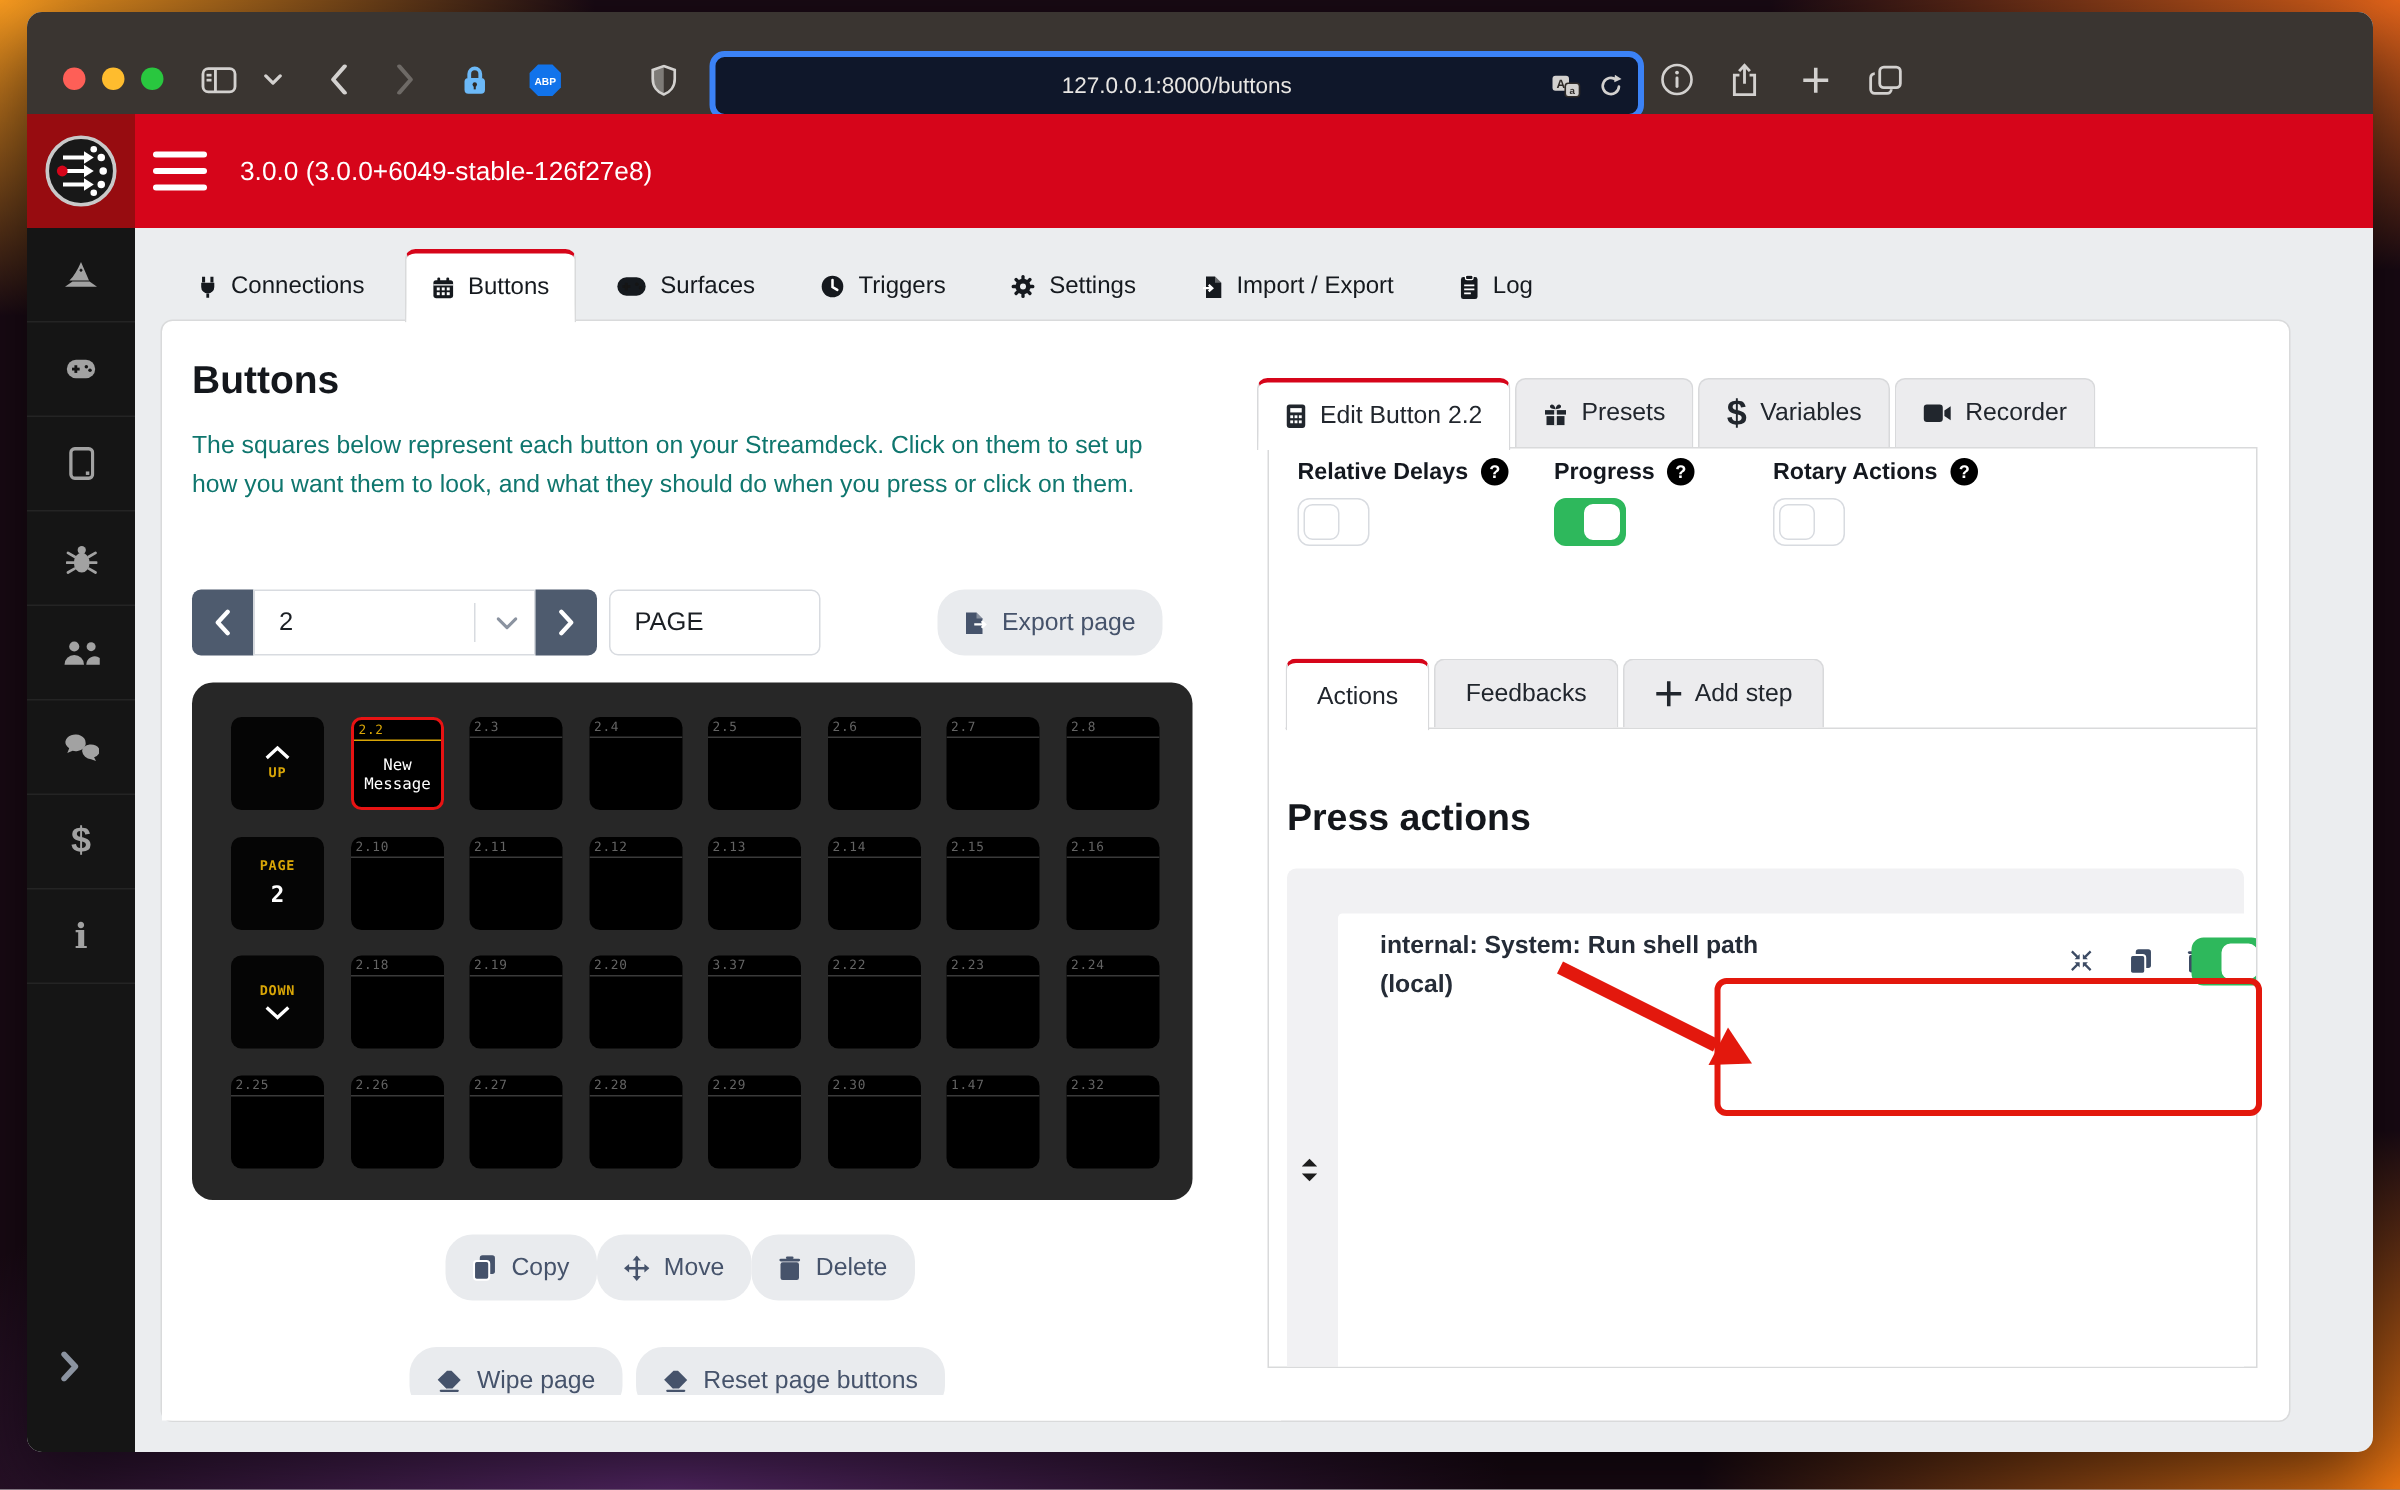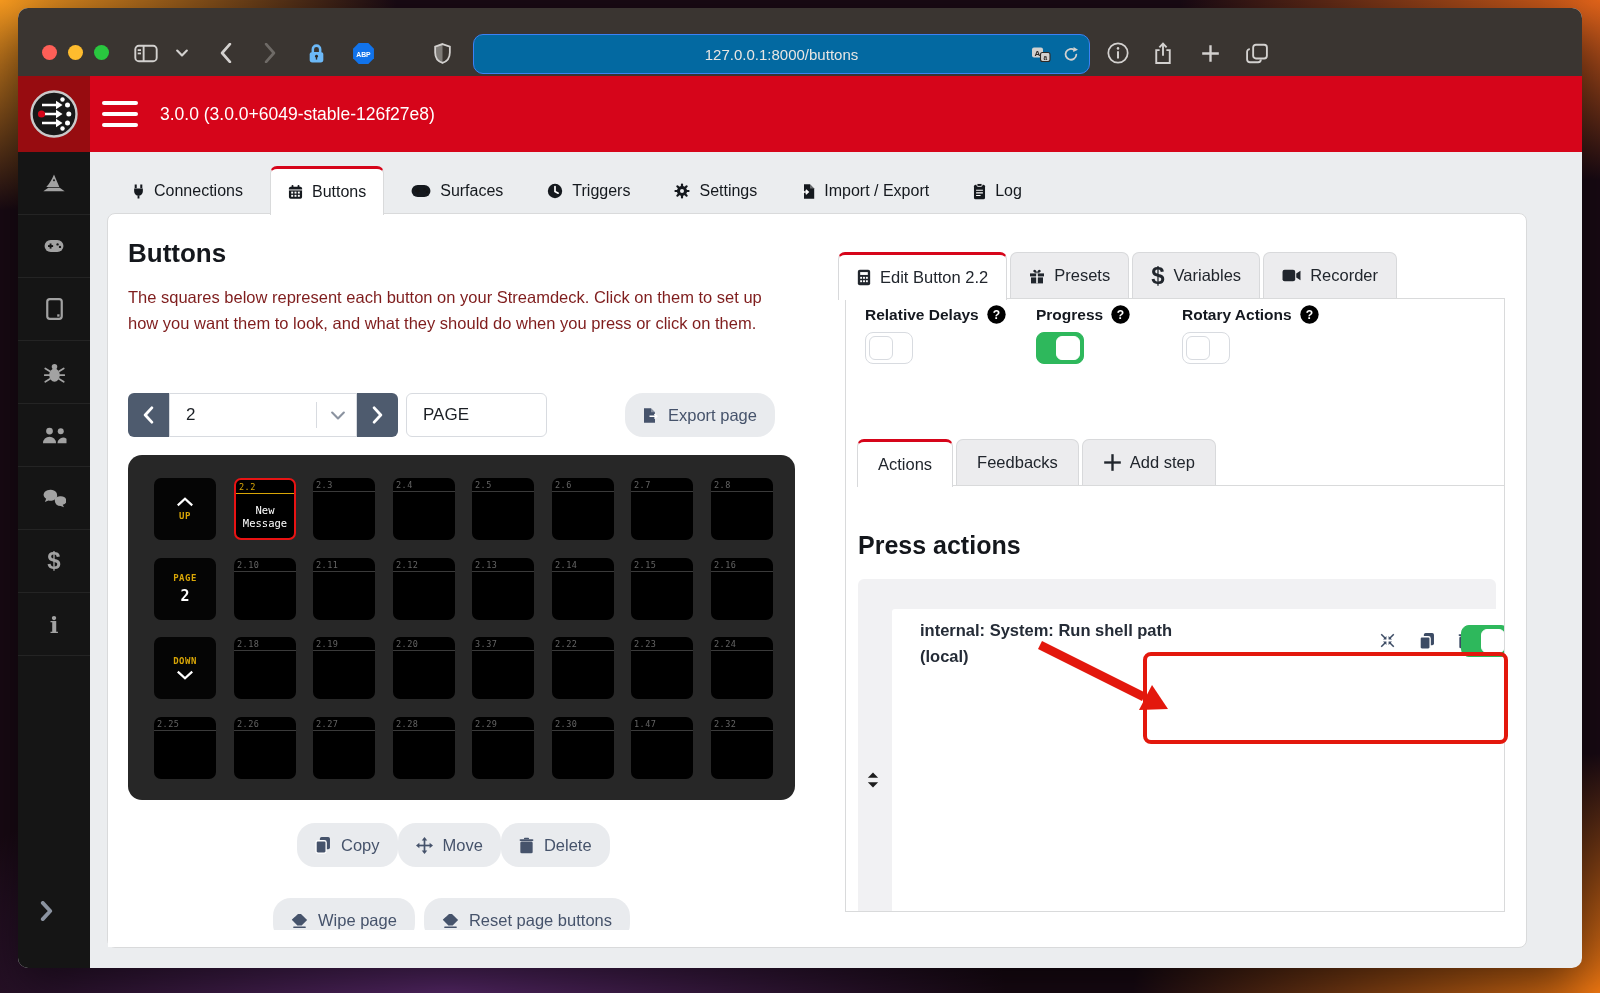--- a/index.html
+++ b/index.html
@@ -18,42 +18,42 @@
     border-radius:10px;overflow:hidden;background:#ebedef;
     box-shadow:0 18px 50px rgba(0,0,0,.55);
   }
   
   #chrome{position:absolute;left:0;top:0;width:1564px;height:68px;background:#3a3531;}
   .tl{position:absolute;top:37px;width:15px;height:15px;border-radius:50%;}
   .cicon{position:absolute;top:33px;height:24px;display:flex;align-items:center;justify-content:center;color:#d3d1cf;}
   .cicon.dim{color:#6e6a66;}
   #addr{
     position:absolute;left:455px;top:26px;width:615px;height:38px;border-radius:10px;
-    background:#0369a1;border:1px solid #3b82f6;display:flex;align-items:center;justify-content:center;
+    background:#0f172a;border:4px solid #3b82f6;display:flex;align-items:center;justify-content:center;
     color:#e8e6e3;font-size:15px;
   }
   #addr .bar-icons{position:absolute;right:10px;top:0;height:100%;display:flex;align-items:center;gap:12px;color:#d3d1cf;}
   
   #redbar{position:absolute;left:0;top:68px;width:1564px;height:76px;background:#d6051a;}
   #logo-cell{position:absolute;left:0;top:0;width:72px;height:76px;background:#970c10;display:flex;align-items:center;justify-content:center;}
   #hamburger{position:absolute;left:84px;top:25px;width:36px;height:26px;display:flex;flex-direction:column;justify-content:space-between;cursor:pointer;}
   #hamburger span{display:block;height:4px;border-radius:2px;background:#fff;}
   #version{position:absolute;left:142px;top:0;height:76px;display:flex;align-items:center;color:#fff;font-size:17.5px;}
   
   #side{position:absolute;left:0;top:144px;width:72px;height:816px;background:#151515;}
   .side-item{width:72px;height:62px;display:flex;align-items:center;justify-content:center;color:#a2a2a2;border-bottom:1px solid #242424;cursor:pointer;}
   #side-expand{position:absolute;left:22px;top:893px;color:#8b93a0;cursor:pointer;}
   
   #maintabs{position:absolute;left:97px;top:158px;height:47px;display:flex;gap:10px;z-index:3;}
   .mtab{display:flex;align-items:center;gap:9px;padding:0 17px;font-size:16px;color:#15191e;border-top:3px solid transparent;cursor:pointer;}
   .mtab.active{background:#fff;border:1px solid #d9dadb;border-bottom:none;border-top:3px solid #d6051a;border-radius:7px 7px 0 0;height:46px;}
   
   #card{position:absolute;left:89px;top:205px;width:1420px;height:735px;background:#fff;border:1px solid #d9dadb;border-radius:8px;box-sizing:border-box;}
   #sec-title{position:absolute;left:110px;top:230px;font-size:26px;font-weight:700;color:#14171c;z-index:2;}
-  #sec-desc{position:absolute;left:110px;top:276px;width:655px;font-size:16.5px;line-height:1.6;color:#7f1d1d;z-index:2;}
+  #sec-desc{position:absolute;left:110px;top:276px;width:655px;font-size:16.5px;line-height:1.6;color:#0f766e;z-index:2;}
   .navbtn{position:absolute;top:385px;height:44px;background:#4e5b6e;color:#fff;display:flex;align-items:center;justify-content:center;cursor:pointer;box-sizing:border-box;z-index:2;}
   #pg-field{position:absolute;left:151px;top:385px;width:188px;height:44px;background:#fff;border:1px solid #d8dbe0;box-sizing:border-box;z-index:2;}
   #pg-field .val{position:absolute;left:16px;top:0;height:42px;display:flex;align-items:center;font-size:17px;color:#1b1f24;}
   #pg-field .divider{position:absolute;left:146px;top:8px;bottom:8px;width:1px;background:#d8dbe0;}
   #pg-field .dd{position:absolute;left:150px;top:0;width:36px;height:42px;display:flex;align-items:center;justify-content:center;color:#8b93a0;cursor:pointer;}
   #page-name{position:absolute;left:388px;top:385px;width:141px;height:44px;border:1px solid #d8dbe0;border-radius:6px;background:#fff;box-sizing:border-box;display:flex;align-items:center;padding-left:16px;font-size:17px;color:#1b1f24;z-index:2;}
   .lbtn{display:flex;align-items:center;gap:10px;background:#e9ebee;border-radius:18px;color:#46536b;font-size:16.5px;padding:0 18px;height:44px;cursor:pointer;white-space:nowrap;}
   #export-btn{position:absolute;left:607px;top:385px;z-index:2;}
   
   #grid{position:absolute;left:110px;top:447px;width:667px;height:345px;background:#272727;border-radius:14px;z-index:2;}

